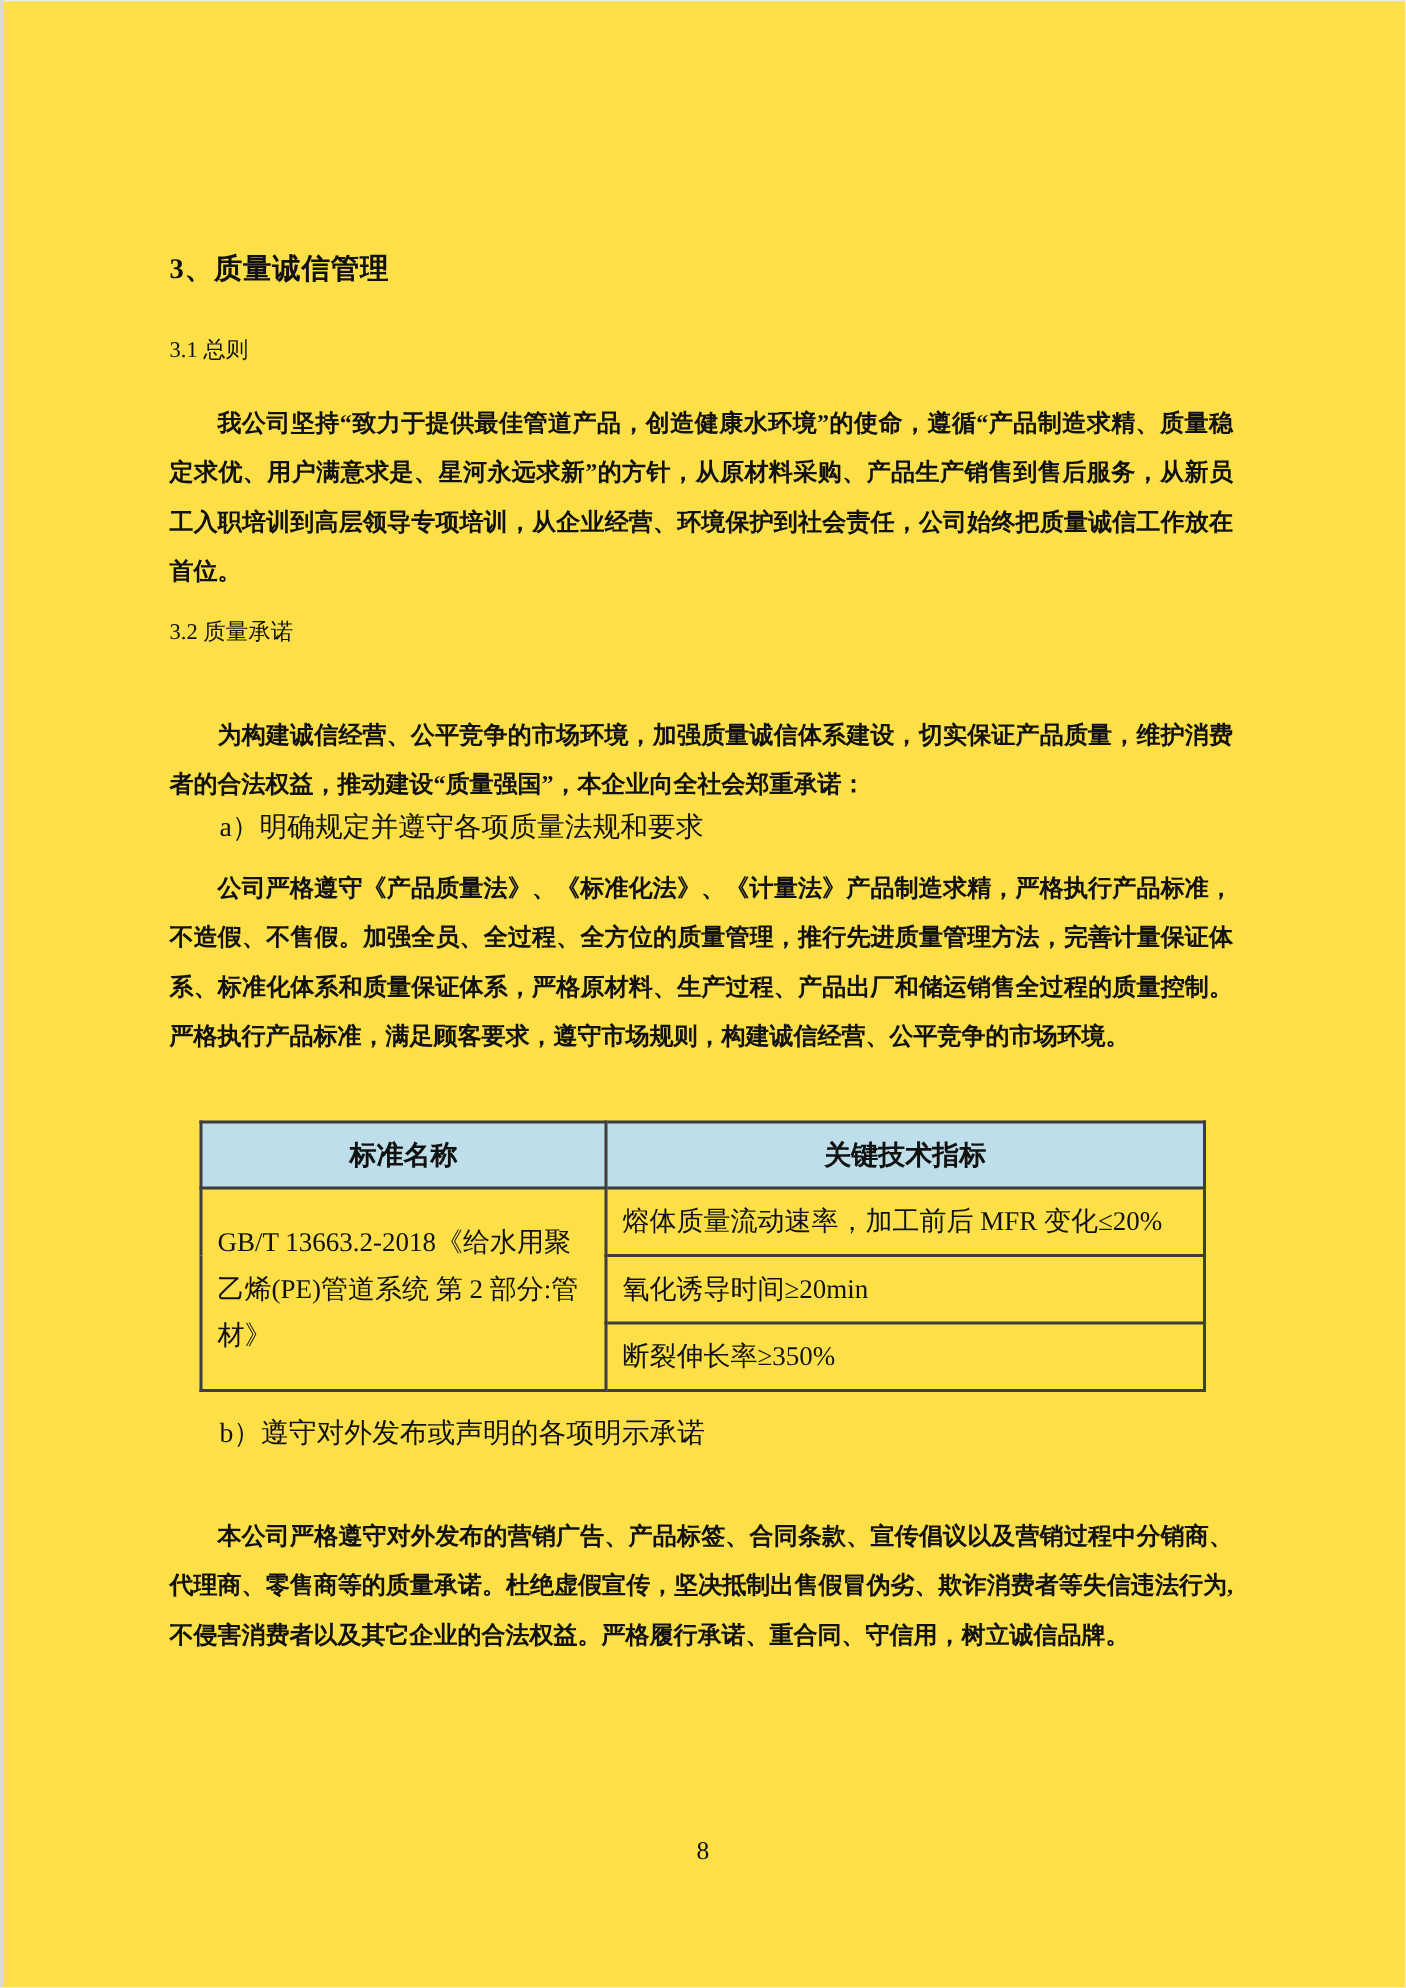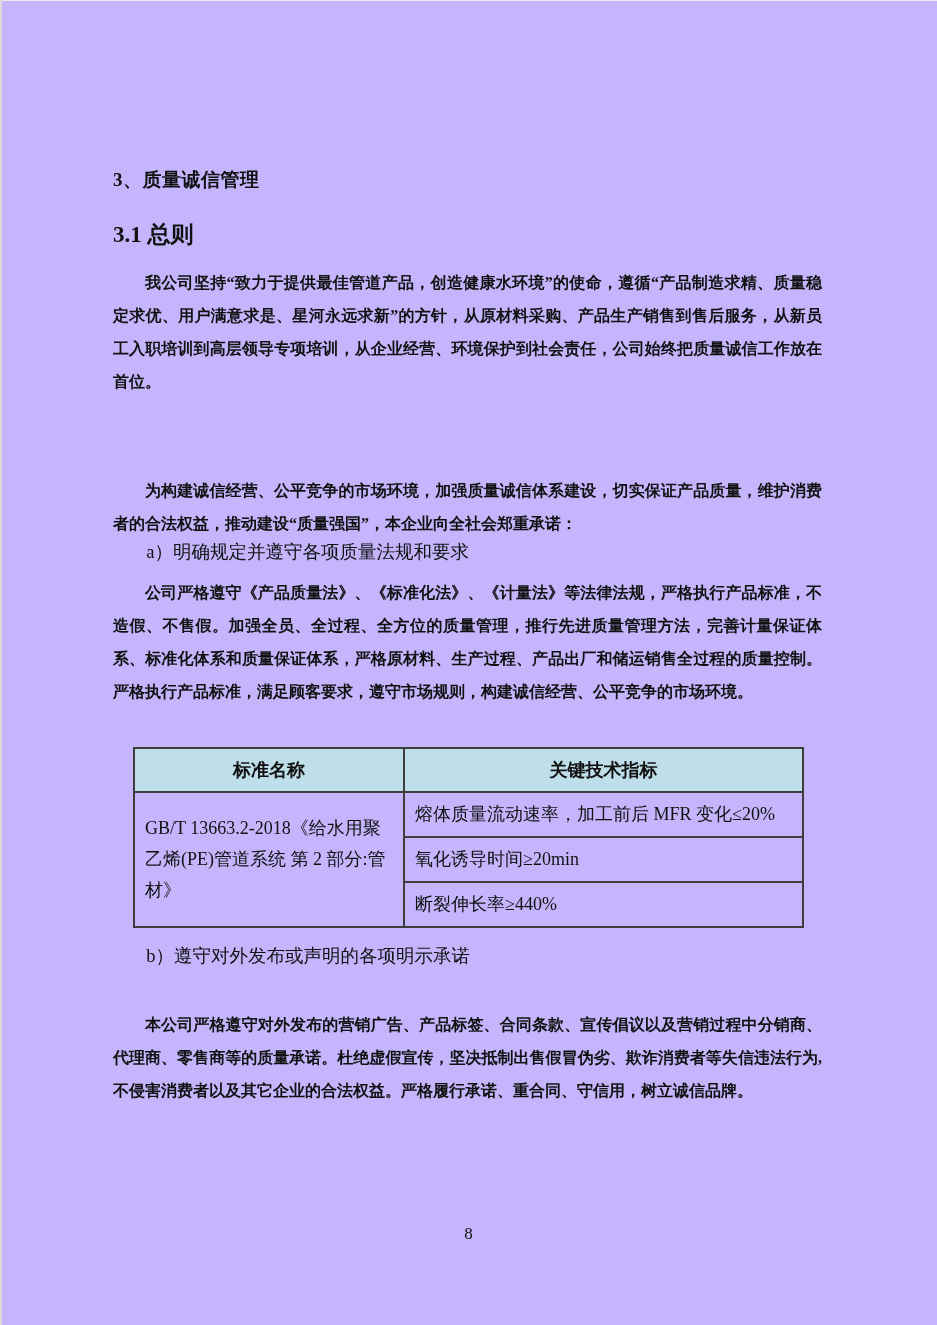--- a/index.html
+++ b/index.html
@@ -4,21 +4,21 @@
 <style>
   html, body {
     margin: 0;
     padding: 0;
     background: #ffffff;
   }
   .page {
     position: relative;
     width: 937px;
     height: 1325px;
-    background: #c4b5fd;
+    background: #fde047;
     margin: 0 auto;
     overflow: hidden;
     font-family: "Liberation Serif", "DejaVu Serif", serif;
     color: #111111;
     box-shadow: inset 2px 0 0 #d9d9d9, inset 0 1px 0 #ececec;
   }
   .blk {
     position: absolute;
     left: 113px;
     width: 709px;
@@ -26,22 +26,22 @@
     font-size: 16px;
     line-height: 33px;
     font-weight: bold;
   }
   .h1 {
     font-size: 19px;
     font-weight: bold;
     letter-spacing: 0.5px;
   }
   .h2 {
-    font-size: 23px;
-    font-weight: bold;
+    font-size: 15px;
+    font-weight: normal;
   }
   .h3 {
     font-size: 18.5px;
     font-weight: normal;
     text-indent: 1.8em;
   }
   p.body {
     text-align: justify;
     text-align-last: left;
     text-indent: 2em;
@@ -96,26 +96,27 @@
 <body>
 
 <div class="page">
 
   <h1 class="blk h1" style="top:163px">3、质量诚信管理</h1>
 
   <h2 class="blk h2" style="top:218px">3.1 总则</h2>
 
   <p class="blk body" style="top:266px">我公司坚持“致力于提供最佳管道产品，创造健康水环境”的使命，遵循“产品制造求精、质量稳定求优、用户满意求是、星河永远求新”的方针，从原材料采购、产品生产销售到售后服务，从新员工入职培训到高层领导专项培训，从企业经营、环境保护到社会责任，公司始终把质量诚信工作放在首位。</p>
 
+  <h2 class="blk h2" style="top:406px">3.2 质量承诺</h2>
 
   <p class="blk body" style="top:474px">为构建诚信经营、公平竞争的市场环境，加强质量诚信体系建设，切实保证产品质量，维护消费者的合法权益，推动建设“质量强国”，本企业向全社会郑重承诺：</p>
 
   <h3 class="blk h3" style="top:536px">a）明确规定并遵守各项质量法规和要求</h3>
 
-  <p class="blk body" style="top:576px">公司严格遵守《产品质量法》、《标准化法》、《计量法》等法律法规，严格执行产品标准，不造假、不售假。加强全员、全过程、全方位的质量管理，推行先进质量管理方法，完善计量保证体系、标准化体系和质量保证体系，严格原材料、生产过程、产品出厂和储运销售全过程的质量控制。严格执行产品标准，满足顾客要求，遵守市场规则，构建诚信经营、公平竞争的市场环境。</p>
+  <p class="blk body" style="top:576px">公司严格遵守《产品质量法》、《标准化法》、《计量法》产品制造求精，严格执行产品标准，不造假、不售假。加强全员、全过程、全方位的质量管理，推行先进质量管理方法，完善计量保证体系、标准化体系和质量保证体系，严格原材料、生产过程、产品出厂和储运销售全过程的质量控制。严格执行产品标准，满足顾客要求，遵守市场规则，构建诚信经营、公平竞争的市场环境。</p>
 
   <p class="blk body" style="top:745px">公司主导产品执行国家标准的要求，具体指标见下表。</p>
 
   <div class="tablewrap">
     <table class="std-table">
       <colgroup>
           <col class="c1">
           <col class="c2">
         </colgroup>
       <thead>
@@ -126,21 +127,21 @@
       </thead>
       <tbody>
         <tr>
           <td class="std-name" rowspan="3">GB/T 13663.2-2018《给水用聚乙烯(PE)管道系统 第 2 部分:管材》</td>
           <td>熔体质量流动速率，加工前后 MFR 变化≤20%</td>
         </tr>
         <tr>
           <td>氧化诱导时间≥20min</td>
         </tr>
         <tr>
-          <td>断裂伸长率≥440%</td>
+          <td>断裂伸长率≥350%</td>
         </tr>
       </tbody>
     </table>
   </div>
 
   <h3 class="blk h3" style="top:940px">b）遵守对外发布或声明的各项明示承诺</h3>
 
   <p class="blk body" style="top:1008px">本公司严格遵守对外发布的营销广告、产品标签、合同条款、宣传倡议以及营销过程中分销商、代理商、零售商等的质量承诺。杜绝虚假宣传，坚决抵制出售假冒伪劣、欺诈消费者等失信违法行为,不侵害消费者以及其它企业的合法权益。严格履行承诺、重合同、守信用，树立诚信品牌。</p>
 
 

